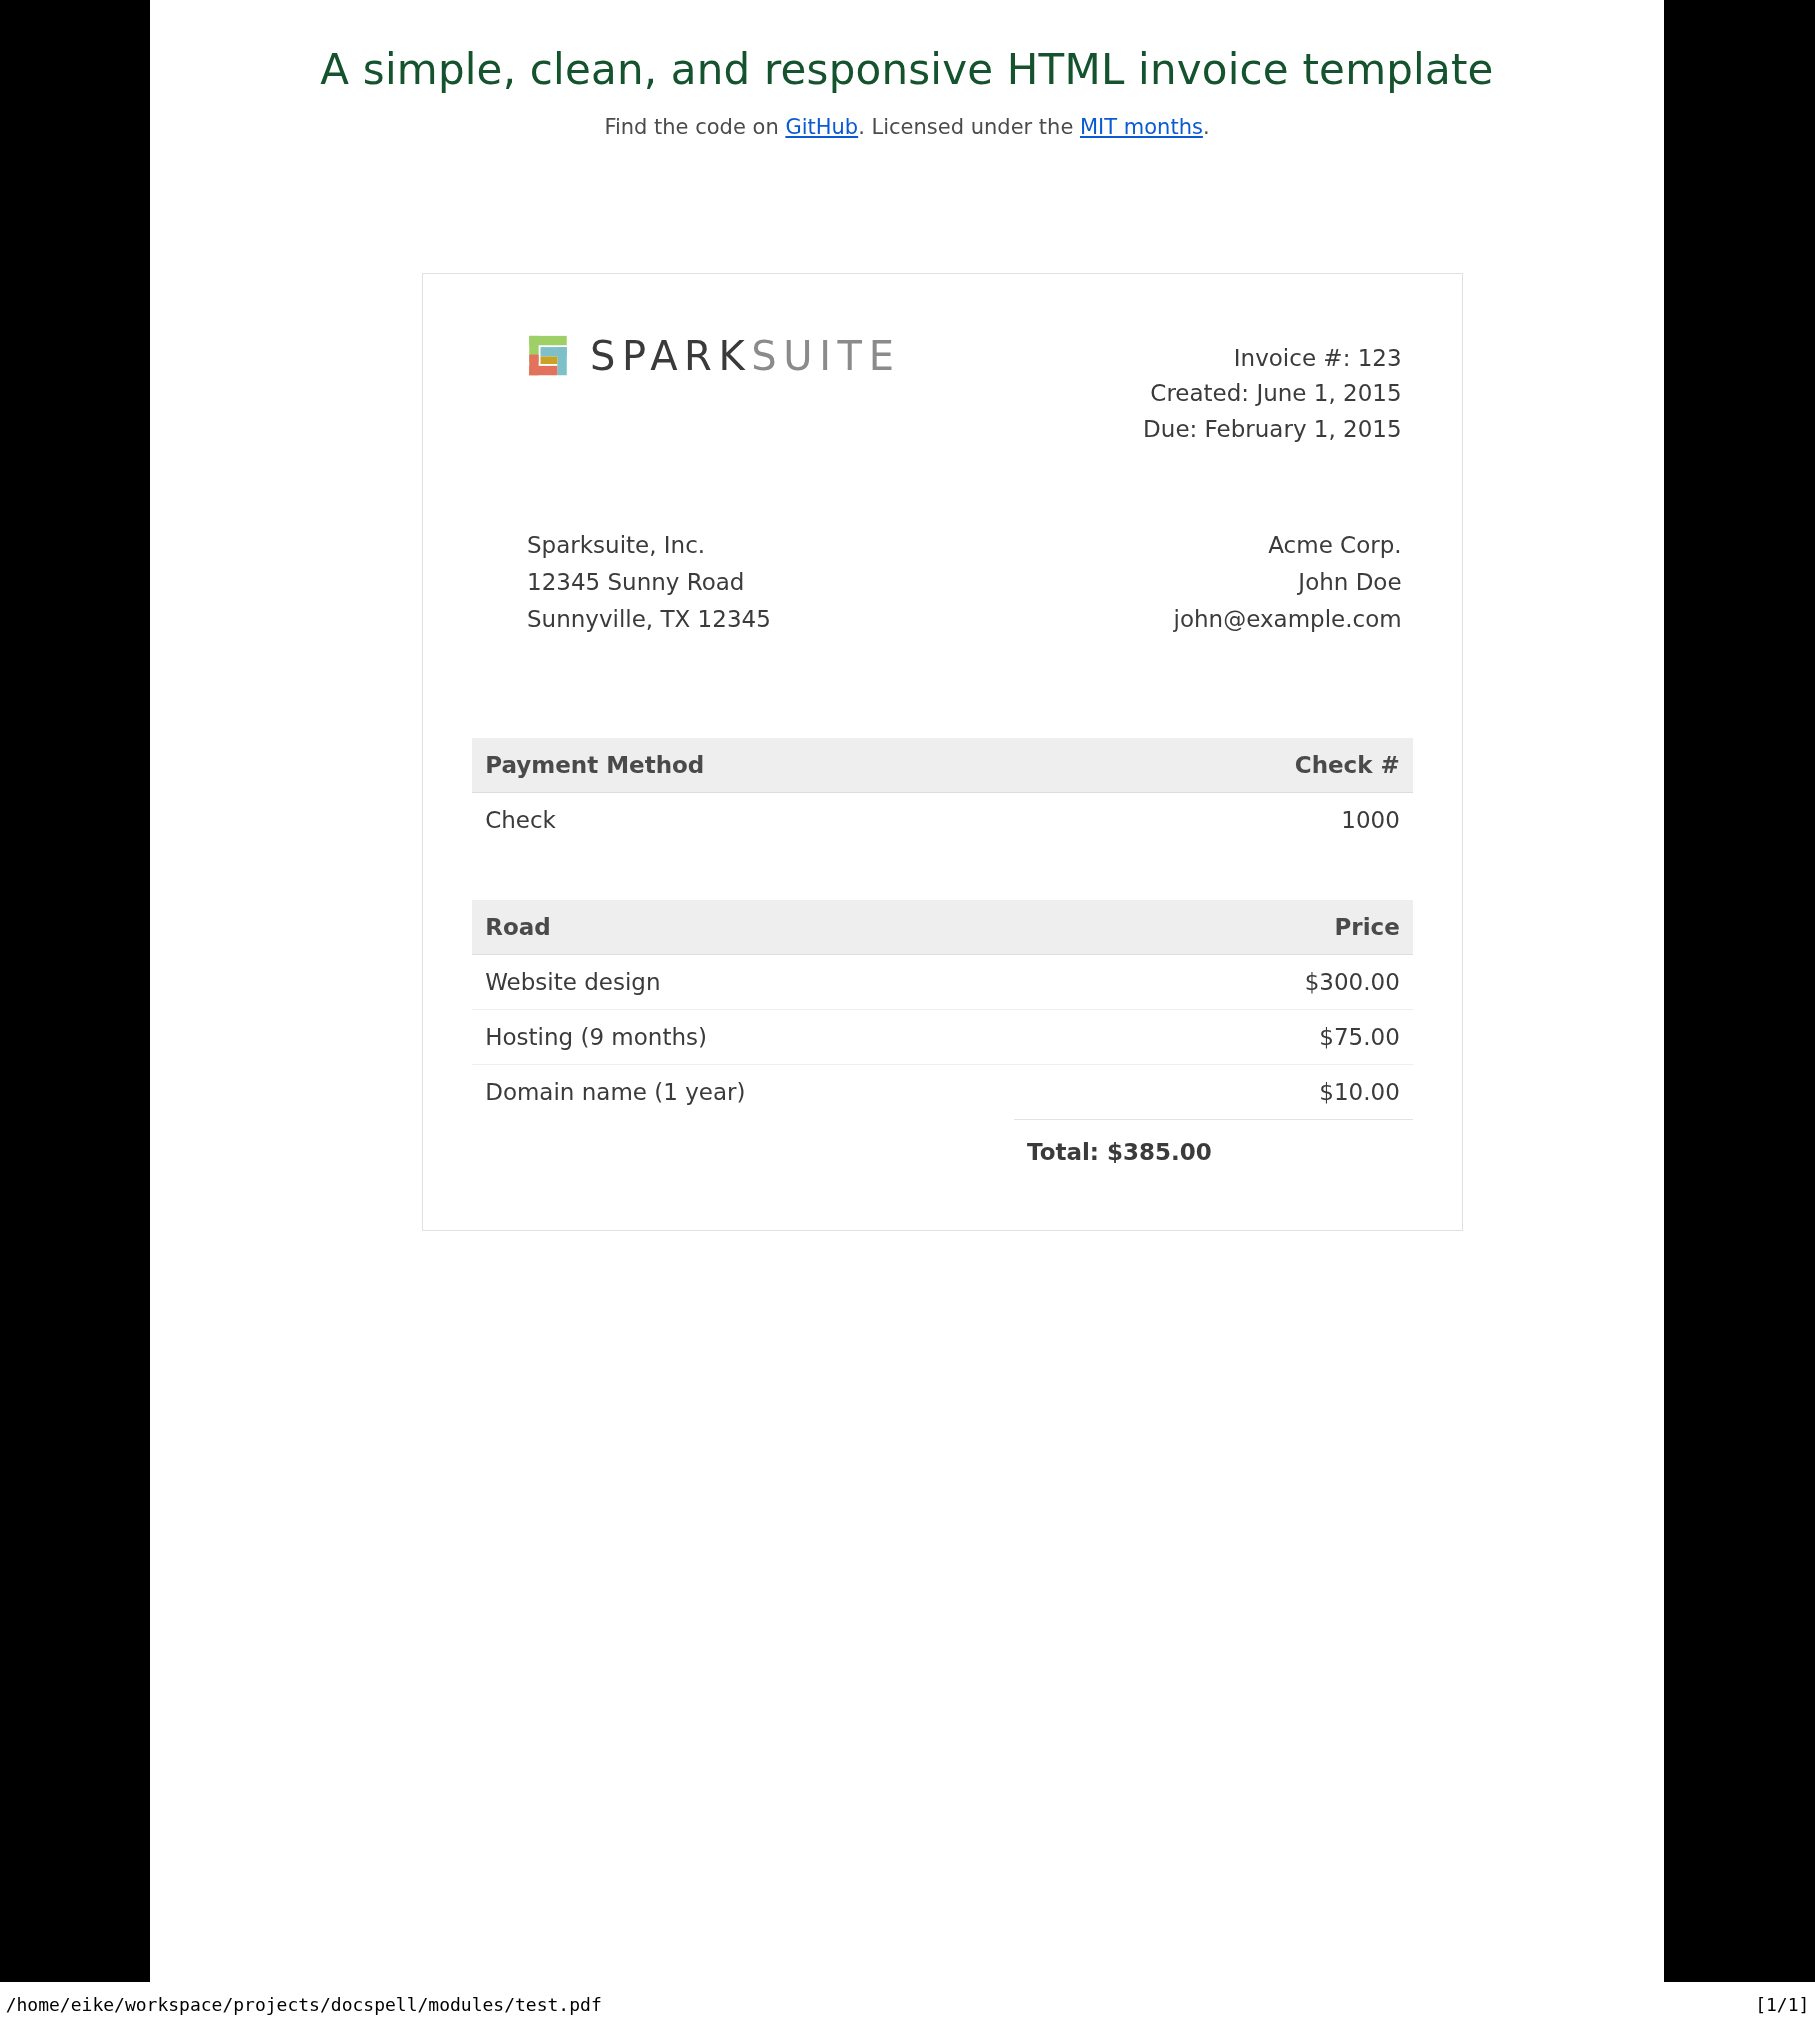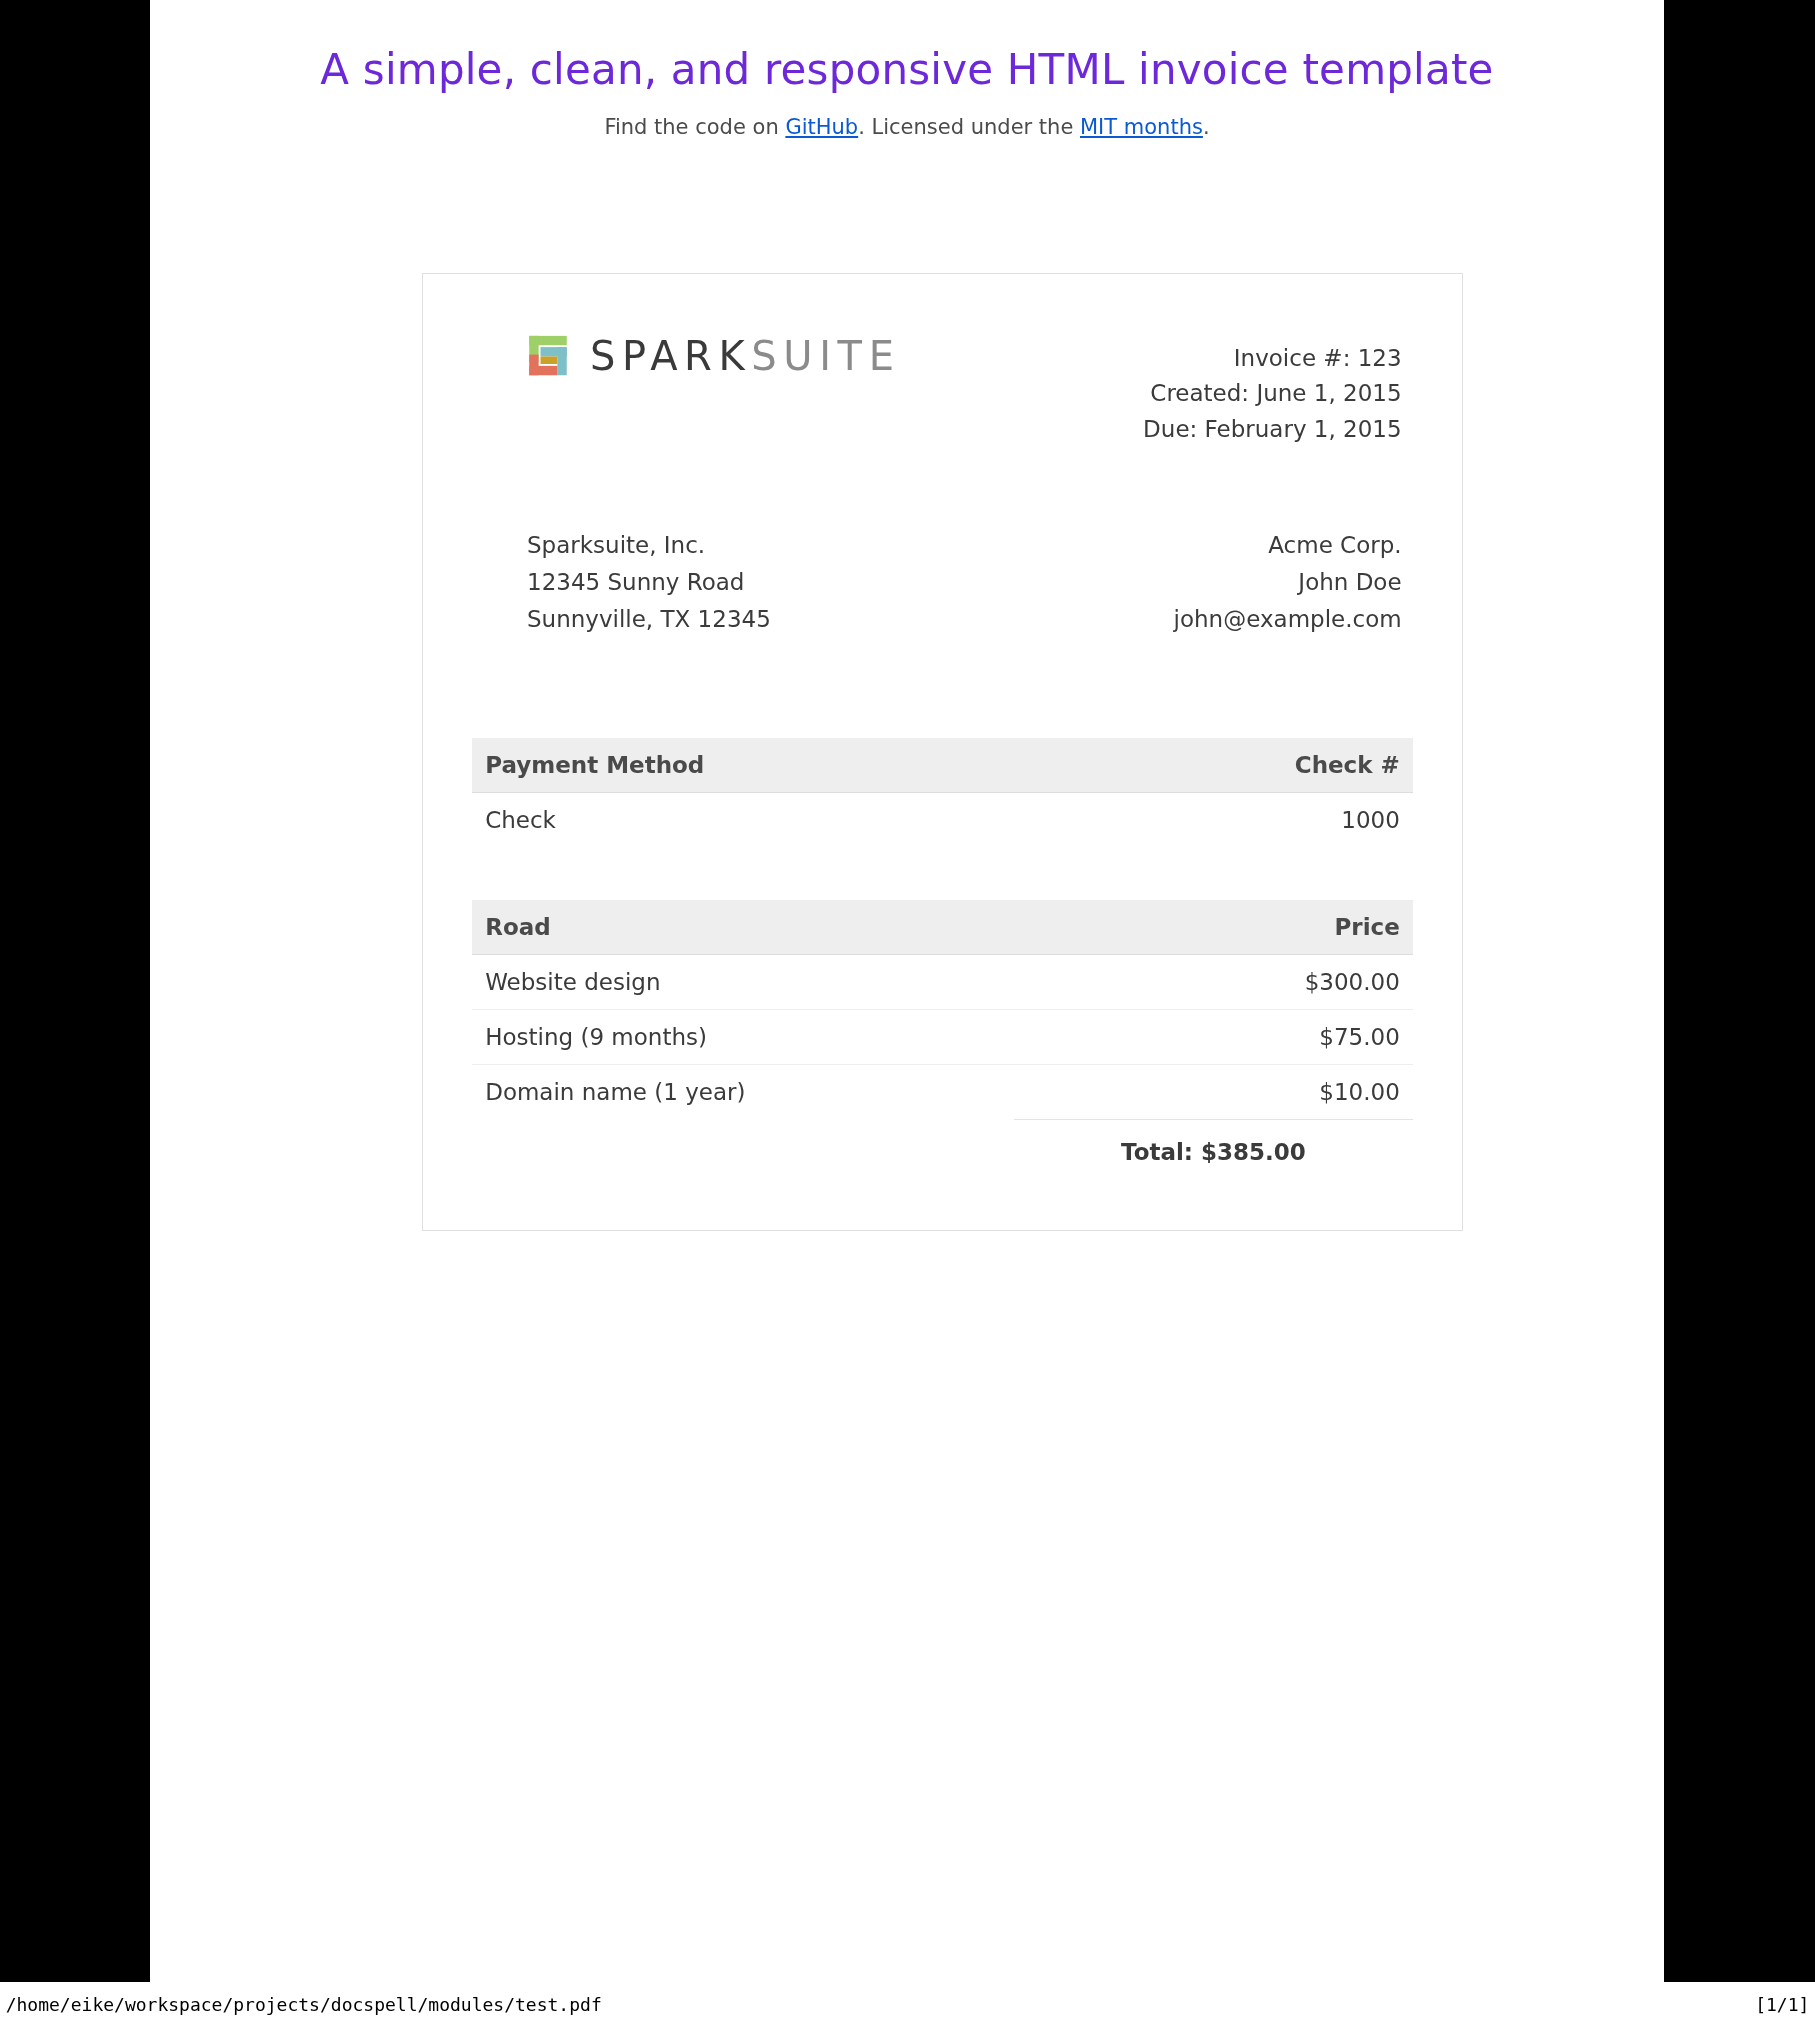--- a/index.html
+++ b/index.html
@@ -51,21 +51,21 @@
     left: 0;
     top: 0;
     width: 1514px;
     text-align: center;
   }
   .doc-title {
     margin: 0;
     padding-top: 45px;
     font-size: 42px;
     font-weight: 400;
-    color: #6d28d9;
+    color: #14532d;
     letter-spacing: 0.2px;
   }
   .doc-subtitle {
     margin: 0;
     padding-top: 19px;
     font-size: 24.6px;
     font-style: italic;
     color: #4b4b4b;
   }
   .doc-codeline {
@@ -159,21 +159,21 @@
   }
   tr.item td {
     border-bottom: 0.9px solid #eeeeee;
   }
   tr.item.last td {
     border-bottom: 0;
   }
   tr.total td {
     border-top: 0.9px solid #e3e3e3;
     font-weight: bold;
-    text-align: center;
+    text-align: left;
     padding-top: 19px;
   }
   tr.total td.blank {
     border-top: 0;
   }
   .spacer-row td { height: 24.6px; padding: 0; border: 0; }
 </style>
 </head>
 <body>
 

